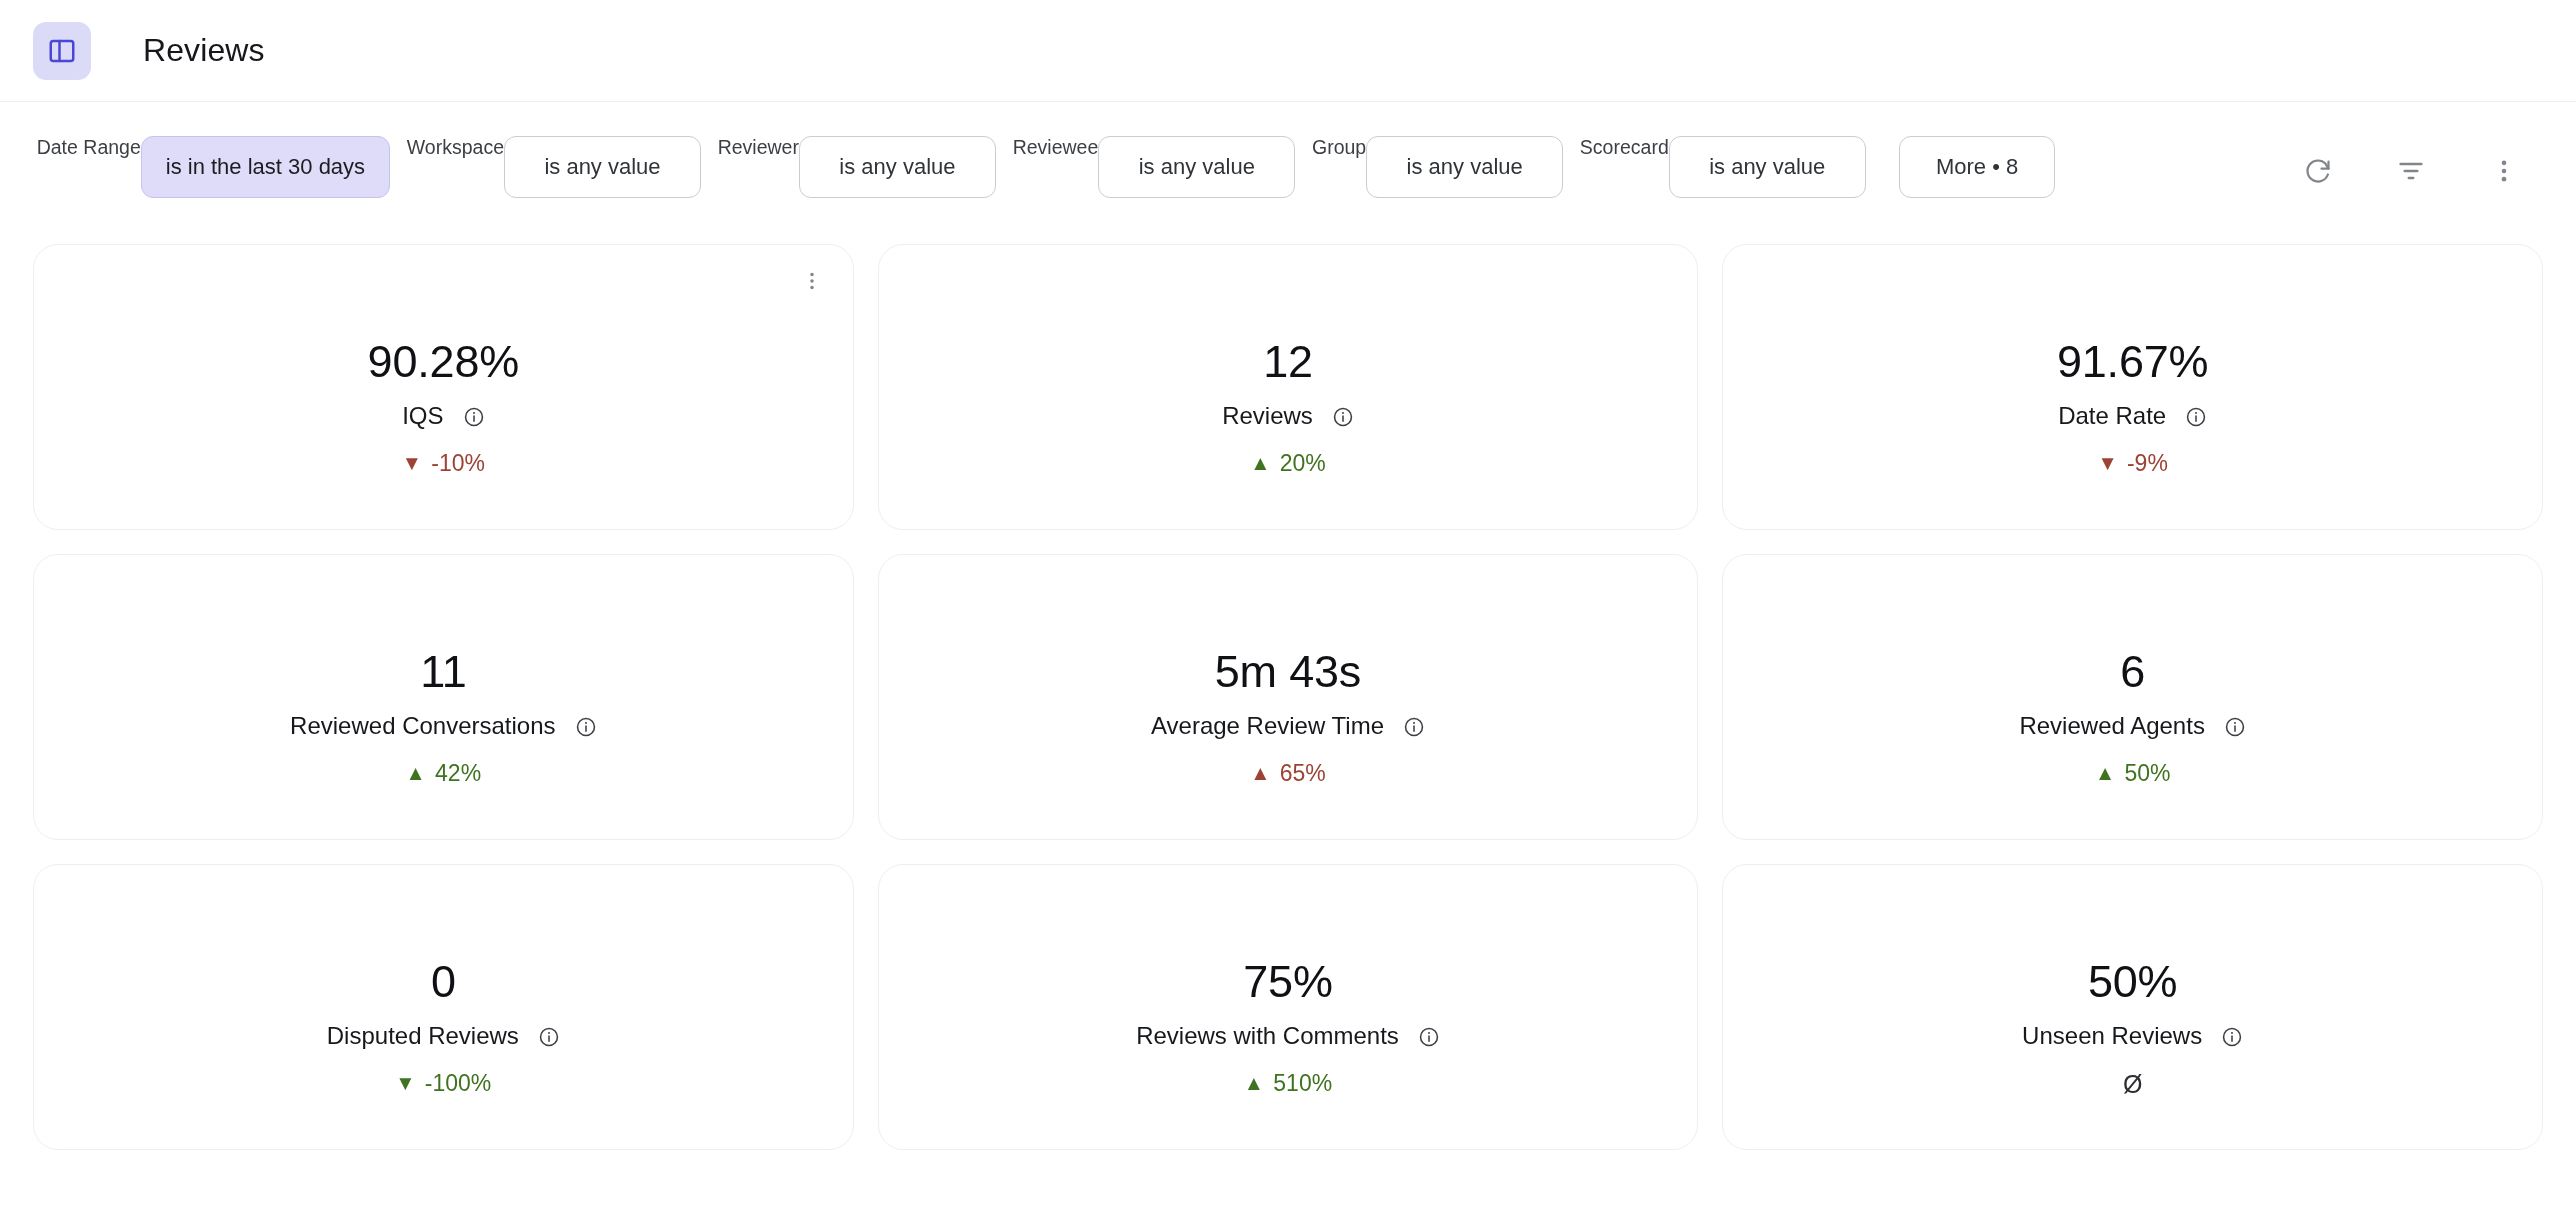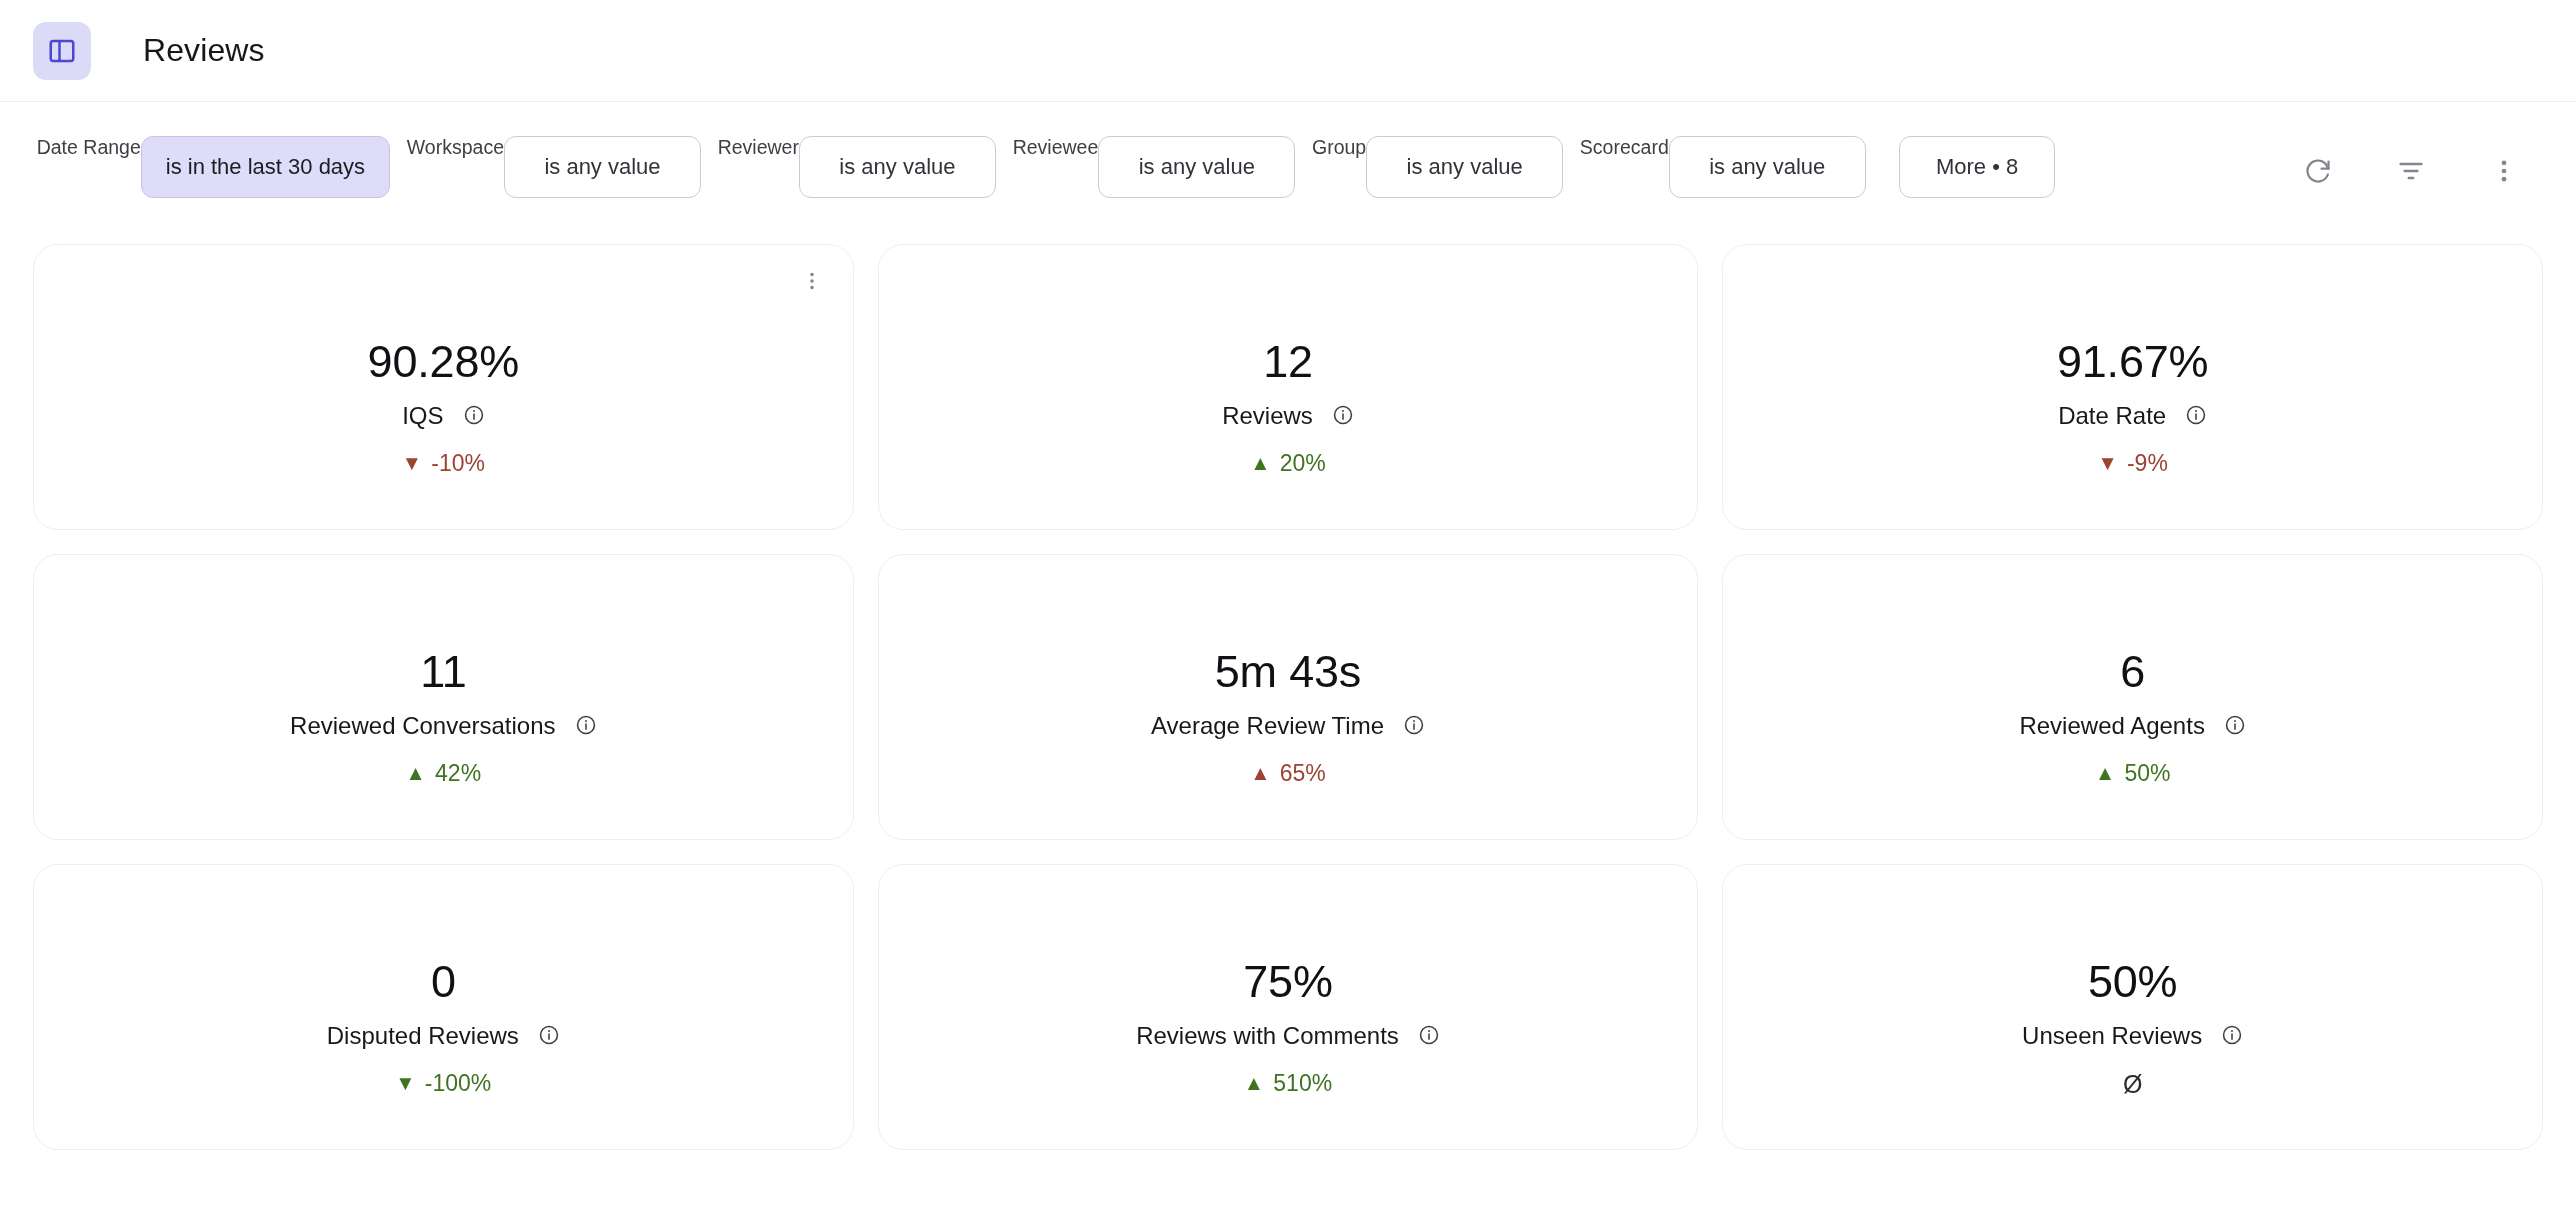--- a/index.html
+++ b/index.html
@@ -164,21 +164,21 @@
     font-size: 45px;
     font-weight: 400;
     color: #101114;
     line-height: 1;
     letter-spacing: -0.2px;
   }
 
   .card-label-row {
     margin-top: 19.5px;
     display: flex;
-    align-items: flex-start;
+    align-items: flex-end;
     gap: 19px;
     font-size: 24px;
     color: #16181c;
     line-height: 1;
   }
 
   .info-icon {
     display: inline-flex;
     align-items: center;
     justify-content: center;

